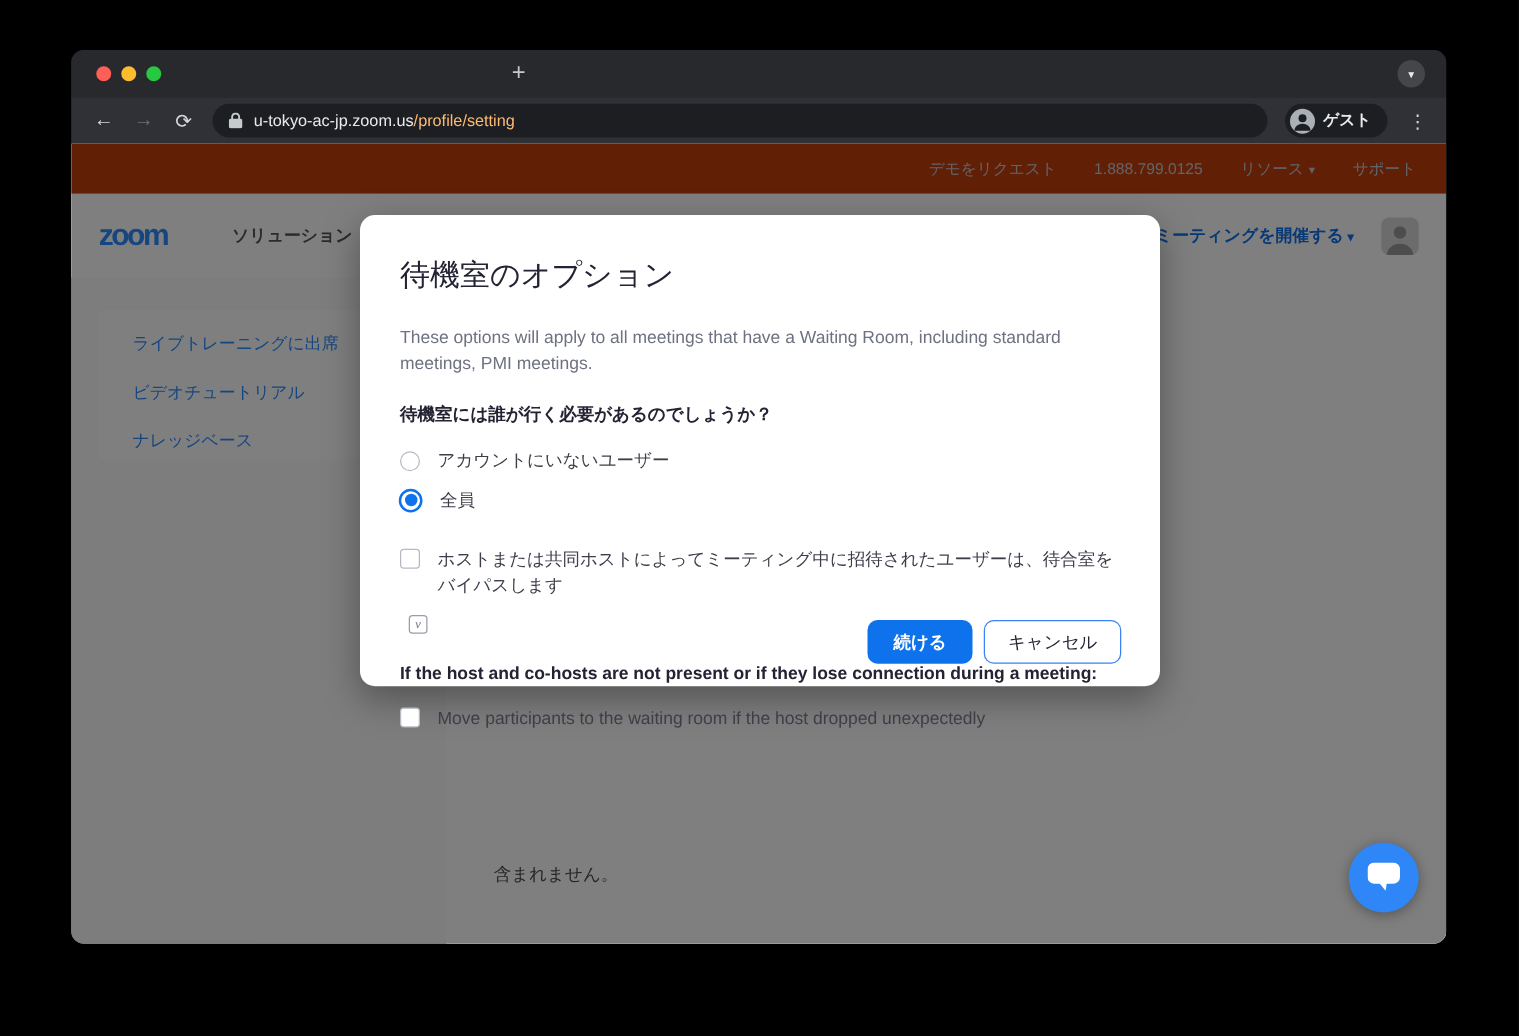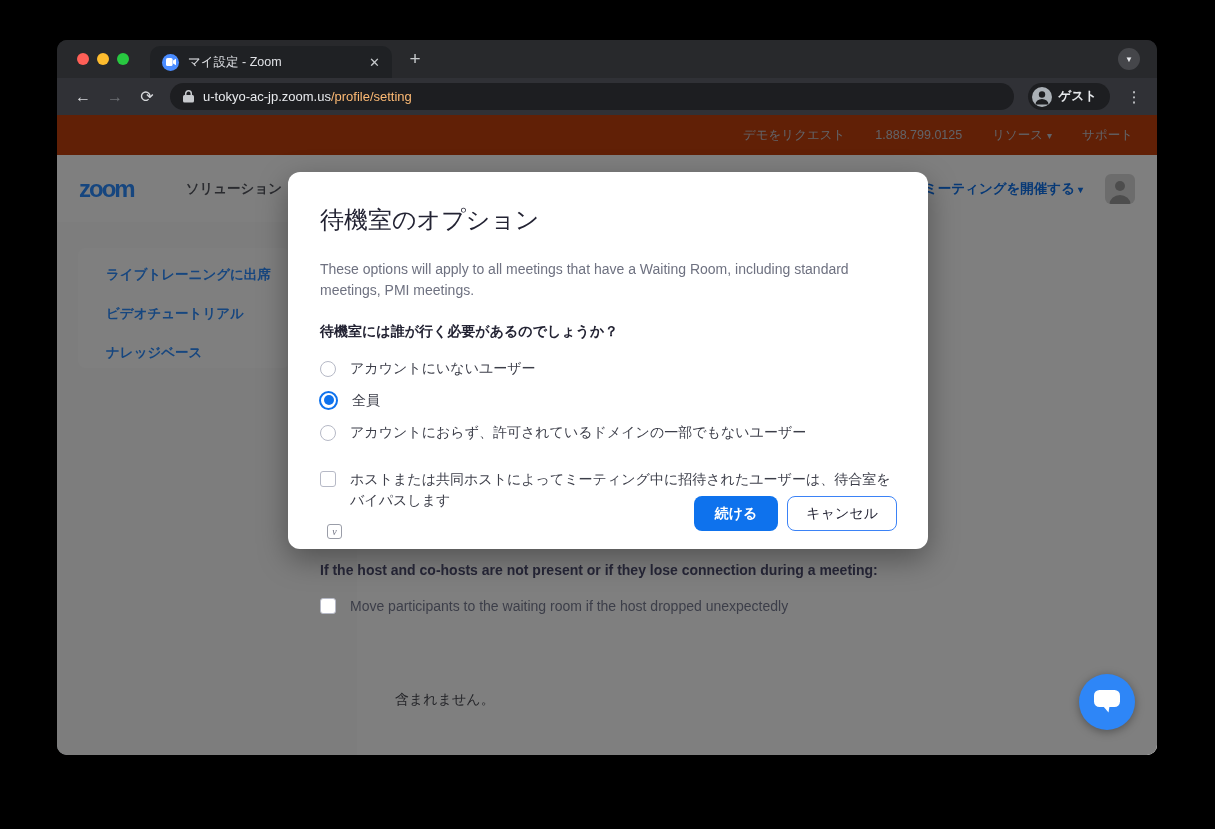--- a/index.html
+++ b/index.html
@@ -53,21 +53,21 @@
   .logo { color:#2D8CFF; font-size:24px; font-weight:bold; letter-spacing:-2px; line-height:1; cursor:pointer; }
   .solutions { margin-left:52px; color:#54565f; font-size:13.5px; font-weight:bold; cursor:pointer; white-space:nowrap; }
   .host-meeting { margin-left:auto; color:#0E72ED; font-size:13.5px; font-weight:bold; cursor:pointer; white-space:nowrap; }
   .host-meeting .caret { font-size:10px; margin-left:3px; }
   .avatar { width:30px; height:30px; border-radius:6px; background:#d9d9d9; margin-left:22px; overflow:hidden;
             display:flex; align-items:flex-end; justify-content:center; cursor:pointer; }
 
   .site-body { position:relative; height:533px; }
   .sidebar-card { position:absolute; left:21px; top:26px; width:212px; height:120px; background:#fff;
                   border-radius:8px; padding:18px 0 0 28px; display:flex; flex-direction:column; gap:21px; }
-  .side-link { color:#2D8CFF; font-size:13.5px; cursor:pointer; white-space:nowrap;font-weight:bold; }
+  .side-link { color:#2D8CFF; font-size:13.5px; cursor:pointer; white-space:nowrap; }
   .content-card { position:absolute; left:300px; top:0; right:0; bottom:0; background:#fff; }
   .partial-text { position:absolute; left:38px; top:469px; color:#4c4d55; font-size:14px; }
 
   .overlay { position:absolute; inset:0; background:rgba(0,0,0,0.5); z-index:5; }
 
   
   .modal { position:absolute; left:231px; top:57px; width:640px; height:377px; background:#fff;
            border-radius:12px; z-index:10; box-shadow:0 10px 30px rgba(0,0,0,.35);
            padding:32px 32px 0; color:#232333; }
   .modal-title { font-size:24px; font-weight:500; color:#232333; margin-bottom:23px; }
@@ -100,30 +100,20 @@
 <body>
 
 <div class="window">
 
   <div class="tabstrip">
     <div class="traffic">
       <span class="dot red"></span>
       <span class="dot yellow"></span>
       <span class="dot green"></span>
     </div>
-    <div class="tab">
-      <span class="favicon">
-        <svg width="10" height="8" viewBox="0 0 10 8">
-            <rect width="6.6" height="8" rx="1.6" fill="#fff"></rect>
-            <path d="M7 2.4 L10 0.8 V7.2 L7 5.6 Z" fill="#fff"></path>
-          </svg>
-      </span>
-      <span class="tab-title">マイ設定 - Zoom</span>
-      <span class="tab-close">✕</span>
-    </div>
     <div class="newtab">+</div>
     <div class="tab-menu">
         <span>▼</span>
       </div>
   </div>
 
   <div class="toolbar">
     <span class="nav-btn">←</span>
     <span class="nav-btn disabled">→</span>
     <span class="nav-btn">⟳</span>
@@ -188,24 +178,20 @@
       <div class="question">待機室には誰が行く必要があるのでしょうか？</div>
 
       <div class="radio-row">
         <span class="radio"></span>
         <span class="opt-label">アカウントにいないユーザー</span>
       </div>
       <div class="radio-row">
         <span class="radio on"></span>
         <span class="opt-label">全員</span>
       </div>
-      <div class="radio-row">
-        <span class="radio"></span>
-        <span class="opt-label">アカウントにおらず、許可されているドメインの一部でもないユーザー</span>
-      </div>
 
       <div class="check-row">
         <span class="checkbox"></span>
         <span class="opt-label">ホストまたは共同ホストによってミーティング中に招待されたユーザーは、待合室をバイパスします</span>
       </div>
 
       <div class="broken-icon">v</div>
 
       <div class="host-heading">If the host and co-hosts are not present or if they lose connection during a meeting:</div>
 

